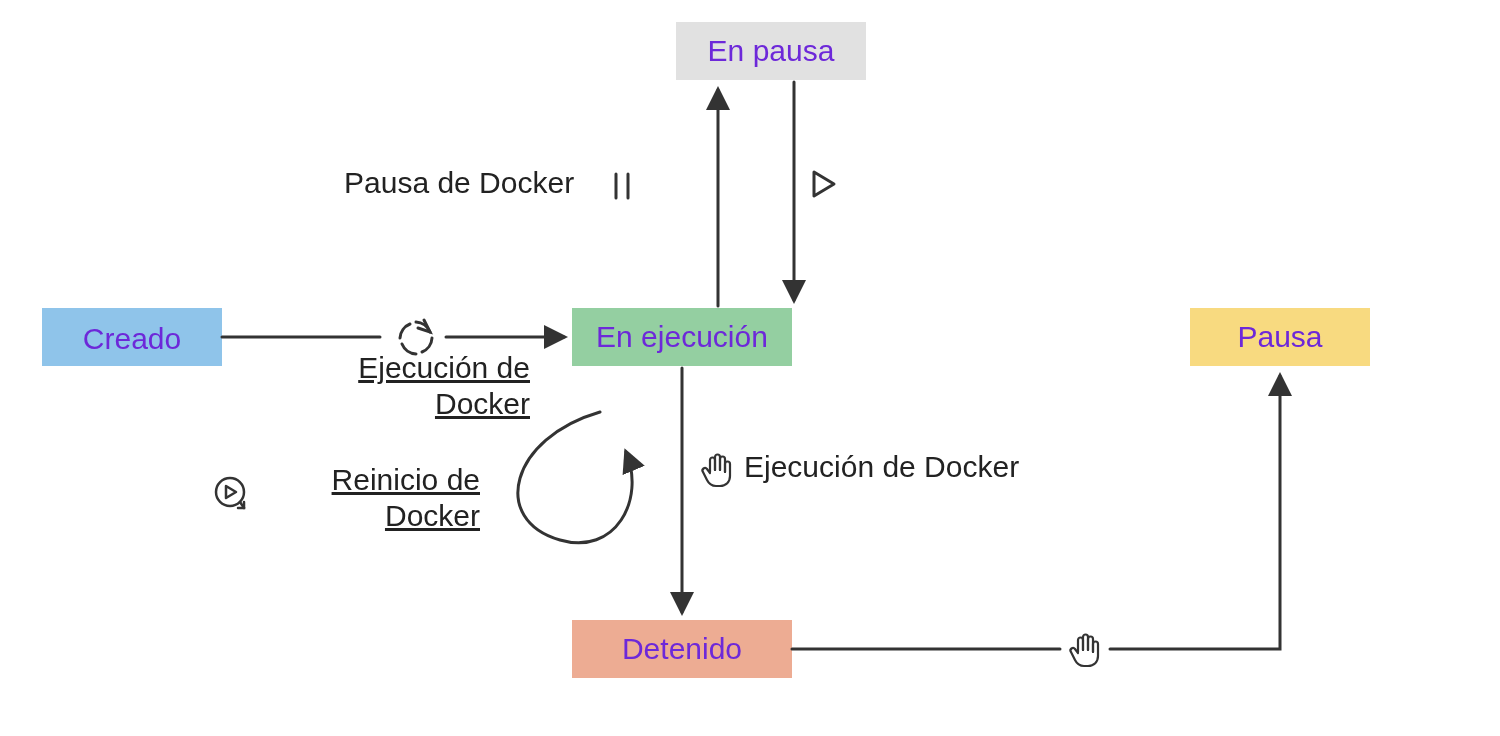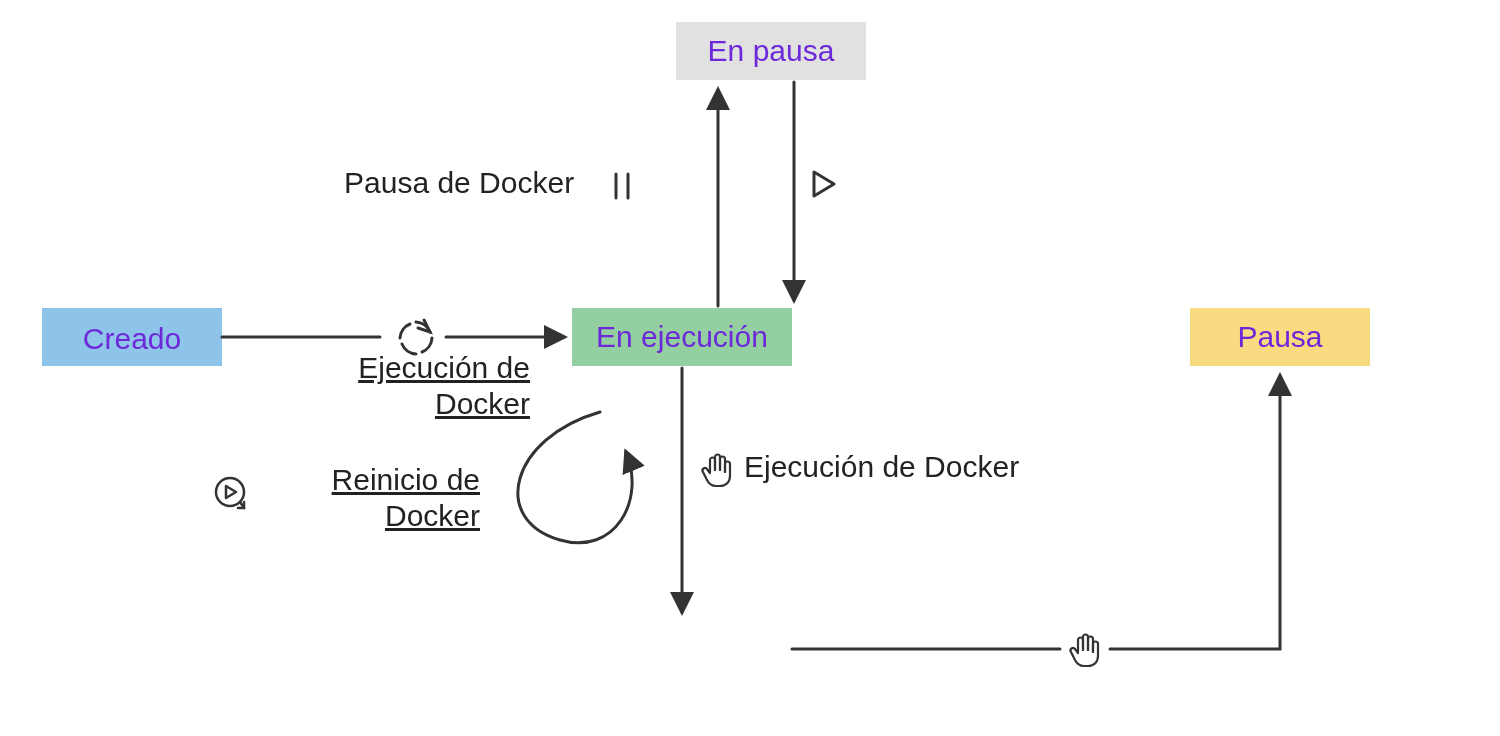--- a/index.html
+++ b/index.html
@@ -67,20 +67,23 @@
   </div>
 
   <div class="state" id="st-running" style="left: 572px; top: 308px; width: 220px; height: 58px; background: rgb(148, 207, 161);">
     <span>En ejecución</span>
   </div>
 
   <div class="state" id="st-removed" style="left: 1190px; top: 308px; width: 180px; height: 58px; background: rgb(248, 218, 128);">
     <span>Pausa</span>
   </div>
 
+  <div class="state" id="st-stopped" style="left: 572px; top: 620px; width: 220px; height: 58px; background: rgb(237, 172, 147);">
+    <span>Detenido</span>
+  </div>
 
   <div class="label" style="left:344px; top:166px;">
     <span>Pausa de Docker</span>
   </div>
 
 
   <div class="label multiline" style="left:300px; top:350px; width:230px;">
     <span>Ejecución de Docker</span>
   </div>
 

